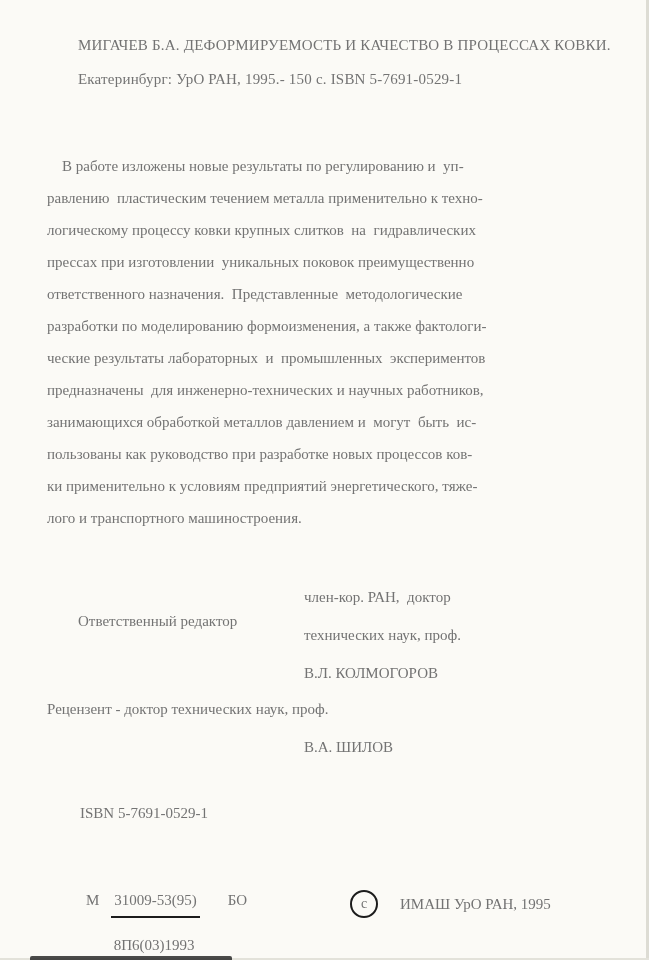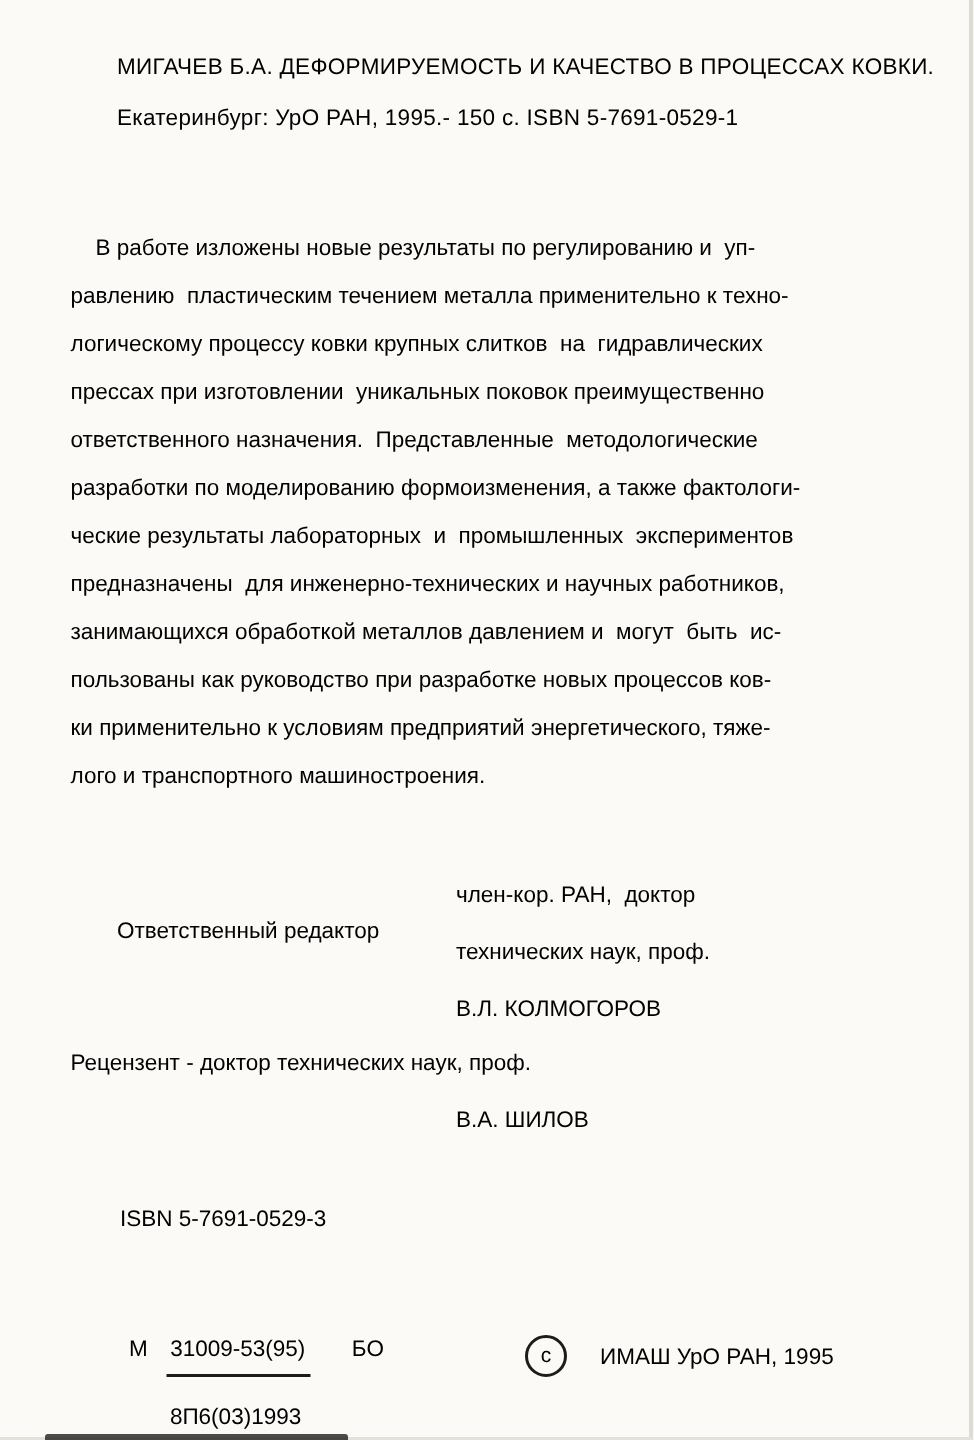--- a/index.html
+++ b/index.html
@@ -6,22 +6,22 @@
     margin: 0;
     padding: 0;
     background: #ffffff;
   }
   .page {
     position: relative;
     width: 649px;
     height: 960px;
     background: #fbfaf6;
     overflow: hidden;
-    font-family: Liberation Sans, sans-serif;
-    color: #000000;
+    font-family: Liberation Serif, serif;
+    color: #737373;
     font-size: 15px;
   }
   .abs { position: absolute; }
   .pre { white-space: pre; }
 
   .header {
     top: 28px;
     left: 78px;
     line-height: 34px;
     letter-spacing: 0.2px;
@@ -142,21 +142,21 @@
   <div class="abs editor-label">Ответственный редактор</div>
 
   <div class="abs reviewer-line">Рецензент - доктор технических наук, проф.</div>
 
   <div class="abs editor-value pre">член-кор. РАН,  доктор
 технических наук, проф.
 В.Л. КОЛМОГОРОВ</div>
 
   <div class="abs reviewer-name">В.А. ШИЛОВ</div>
 
-  <div class="abs isbn">ISBN 5-7691-0529-3</div>
+  <div class="abs isbn">ISBN 5-7691-0529-1</div>
 
   <div class="abs catalog-code">
     <span class="code-letter">М</span>
     <span class="frac">
       <span class="num">31009-53(95)</span>
       <span class="den">8П6(03)1993</span>
     </span>
     <span class="code-suffix">БО</span>
   </div>
 

